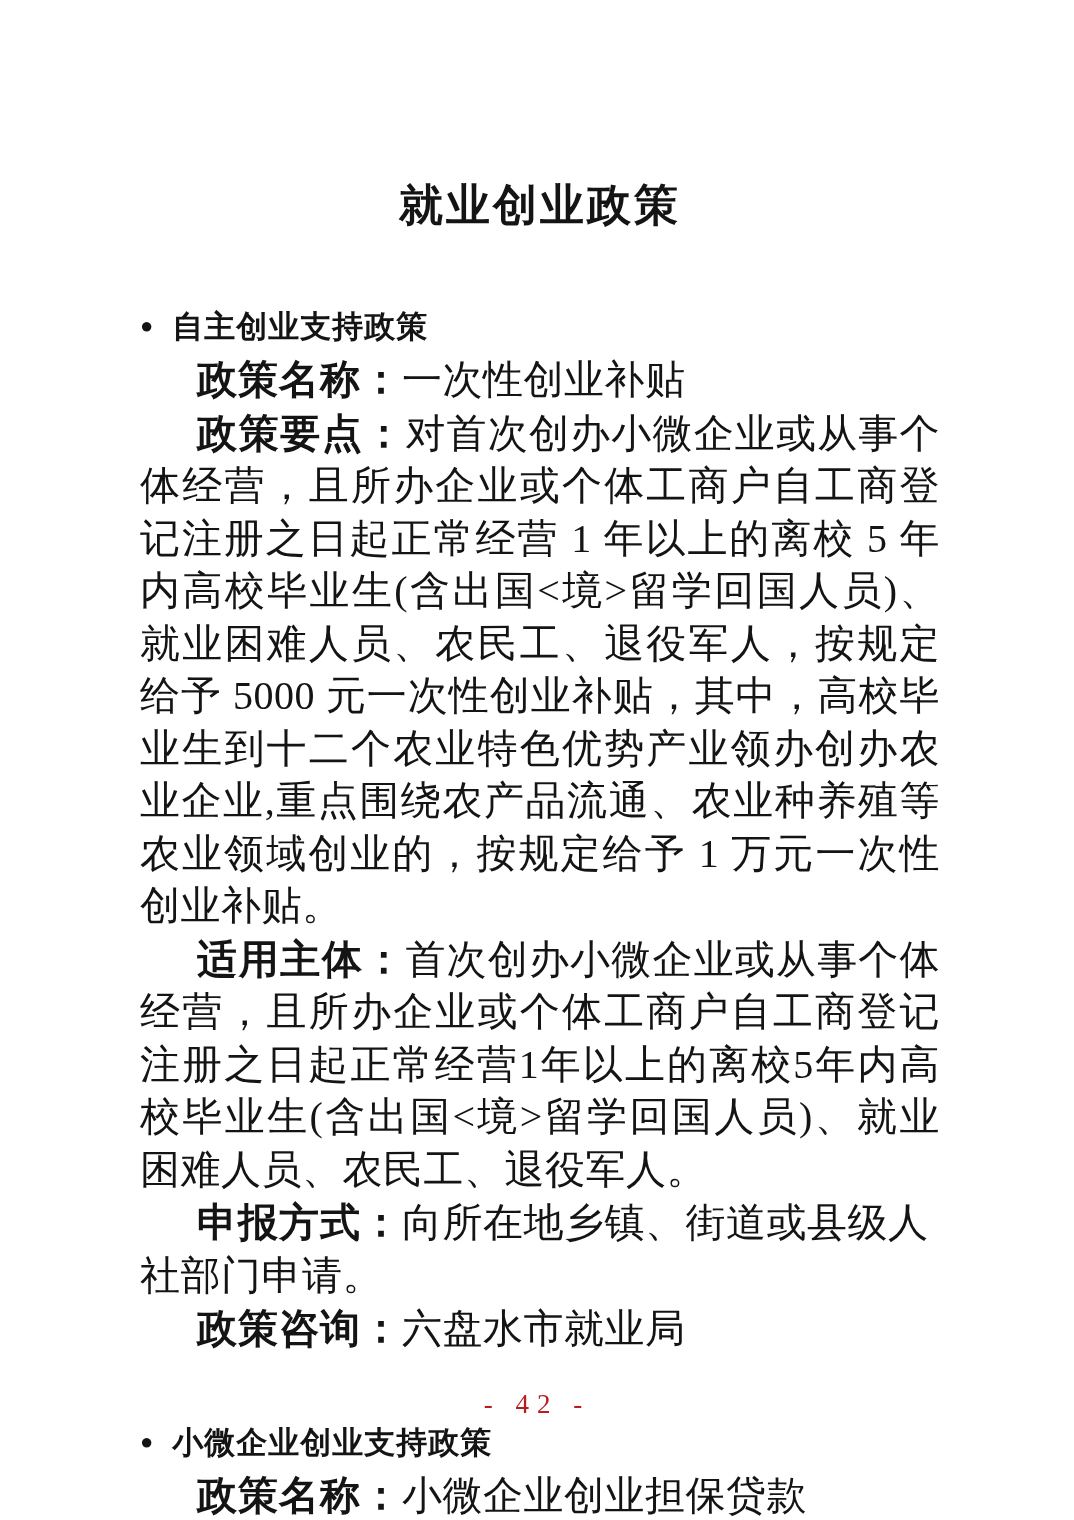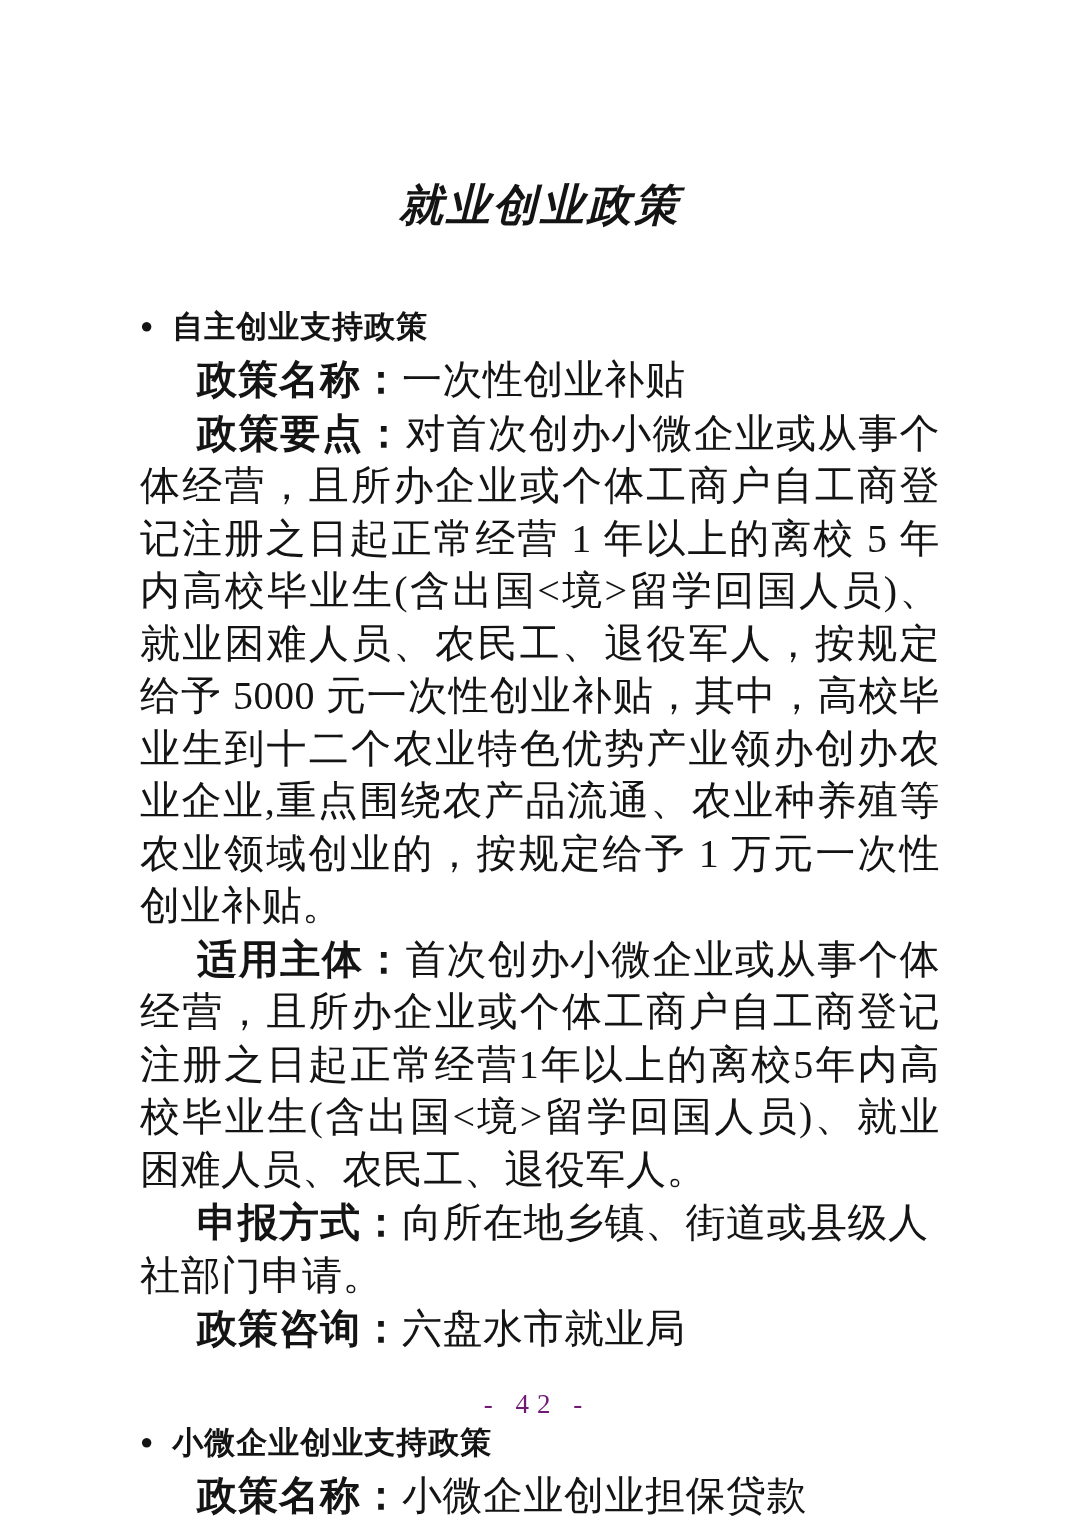--- a/index.html
+++ b/index.html
@@ -20,21 +20,20 @@
     padding: 178px 134px 0 140px;
   }
   .doc-title {
     margin: 0 0 66px 0;
     font-size: 44px;
     line-height: 56px;
     font-weight: 700;
     text-align: center;
     letter-spacing: 3px;
     font-family: "Liberation Serif", "DejaVu Serif", serif;
-    font-style: italic;
   }
   .section { margin: 0; }
   .section-2 { margin-top: 60px; }
   .section-head {
     display: flex;
     align-items: center;
     gap: 18px;
     font-family: "Liberation Sans", "DejaVu Sans", sans-serif;
     font-weight: 700;
     font-size: 31px;
@@ -69,21 +68,21 @@
     letter-spacing: 1px;
   }
   .page-footer {
     position: absolute;
     left: 0;
     bottom: 100px;
     width: 100%;
     text-align: center;
     font-size: 27px;
     letter-spacing: 8px;
-    color: #701a75;
+    color: #b91c1c;
   }
 </style>
 </head>
 <body>
 
 <div class="page">
 
   <h1 class="doc-title">就业创业政策</h1>
 
   <section class="section section-1">

